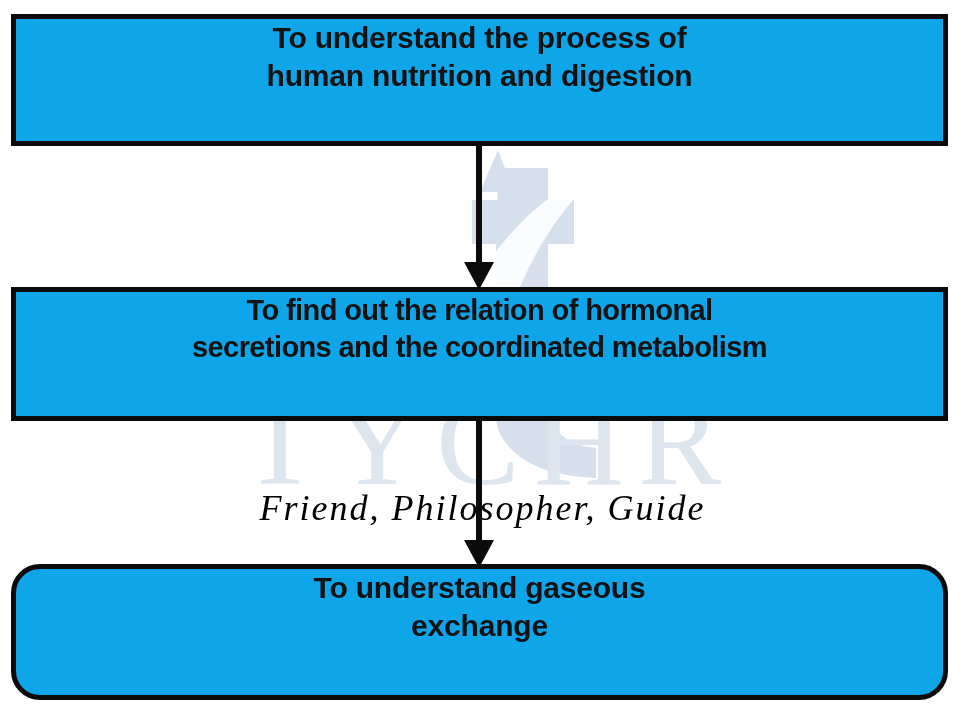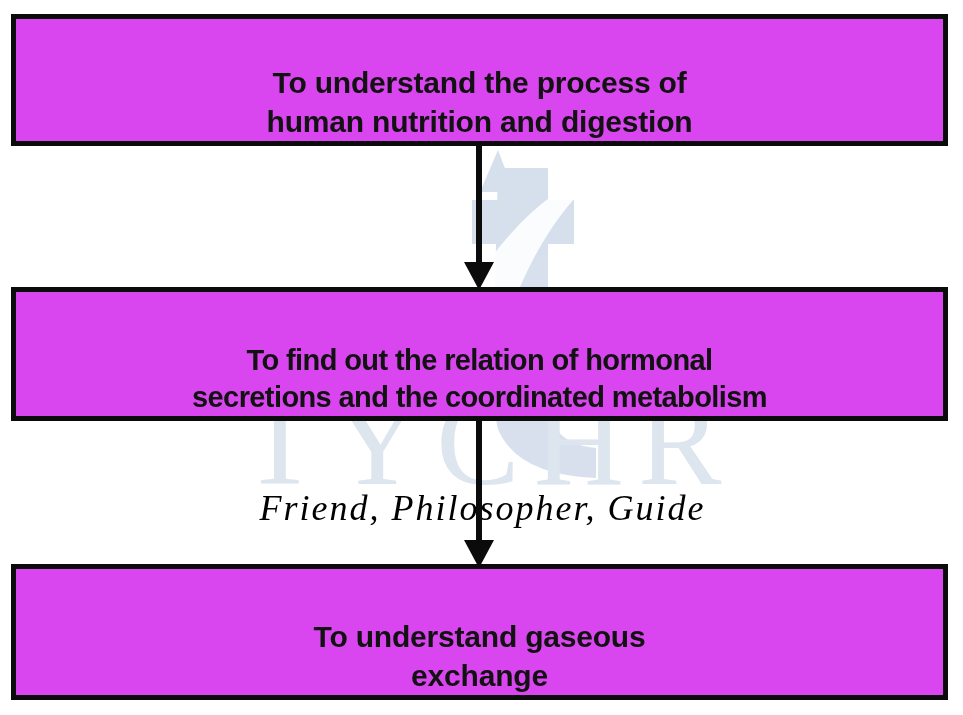--- a/index.html
+++ b/index.html
@@ -64,29 +64,29 @@
     text-indent: 2px;
   }
 
   
   .node-box {
     position: absolute;
     left: 11px;
     width: 937px;
     box-sizing: border-box;
     border: 5px solid #0b0b0b;
-    background: #d946ef;
+    background: #0ea5e9;
     display: flex;
-    align-items: flex-end;
+    align-items: flex-start;
     justify-content: center;
     z-index: 2;
   }
   #node-0 { top: 14px;  height: 132px; }
   #node-1 { top: 287px; height: 134px; }
-  #node-2 { top: 564px; height: 136px; }
+  #node-2 { top: 564px; height: 136px; border-radius: 29px; }
 
   .node-text {
     font-family: "Liberation Sans", sans-serif;
     font-weight: 700;
     font-size: 30px;
     line-height: 1.28;
     color: #121212;
     text-align: center;
     letter-spacing: -0.2px;
     white-space: pre-line;

